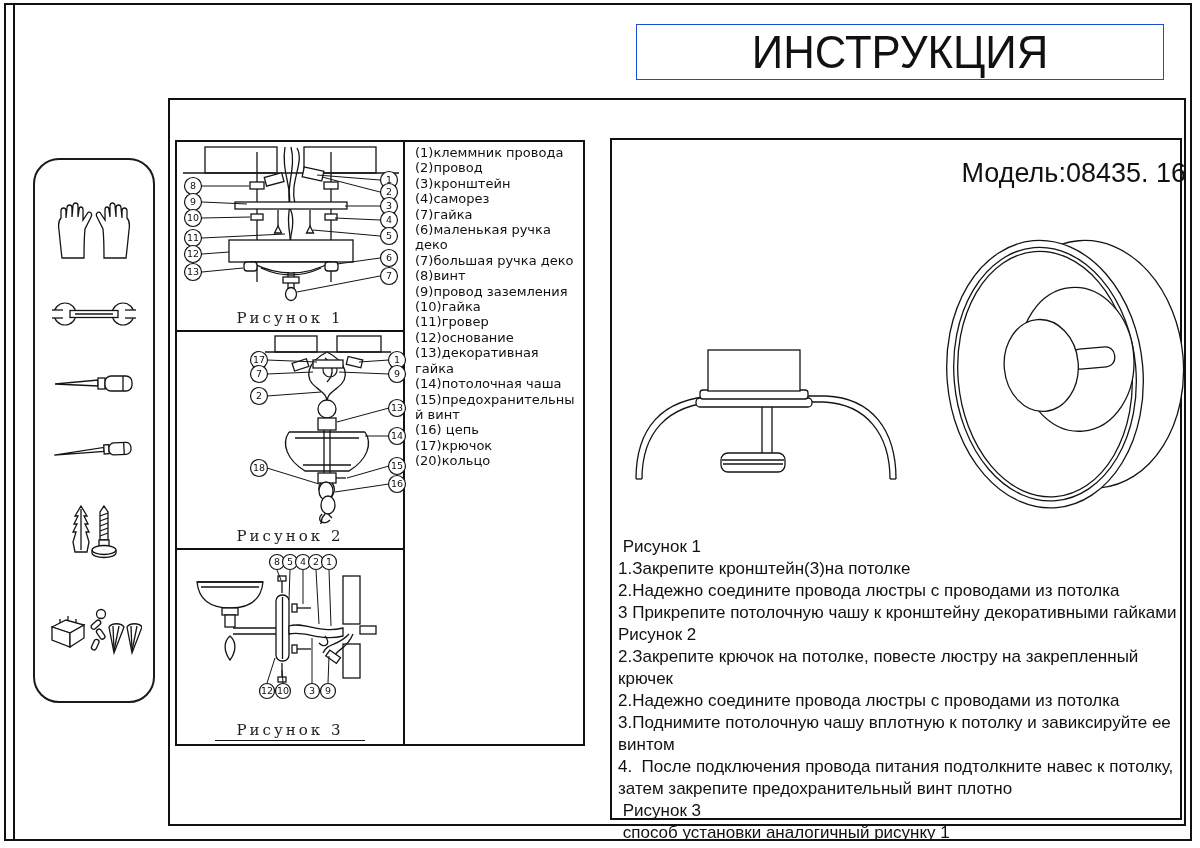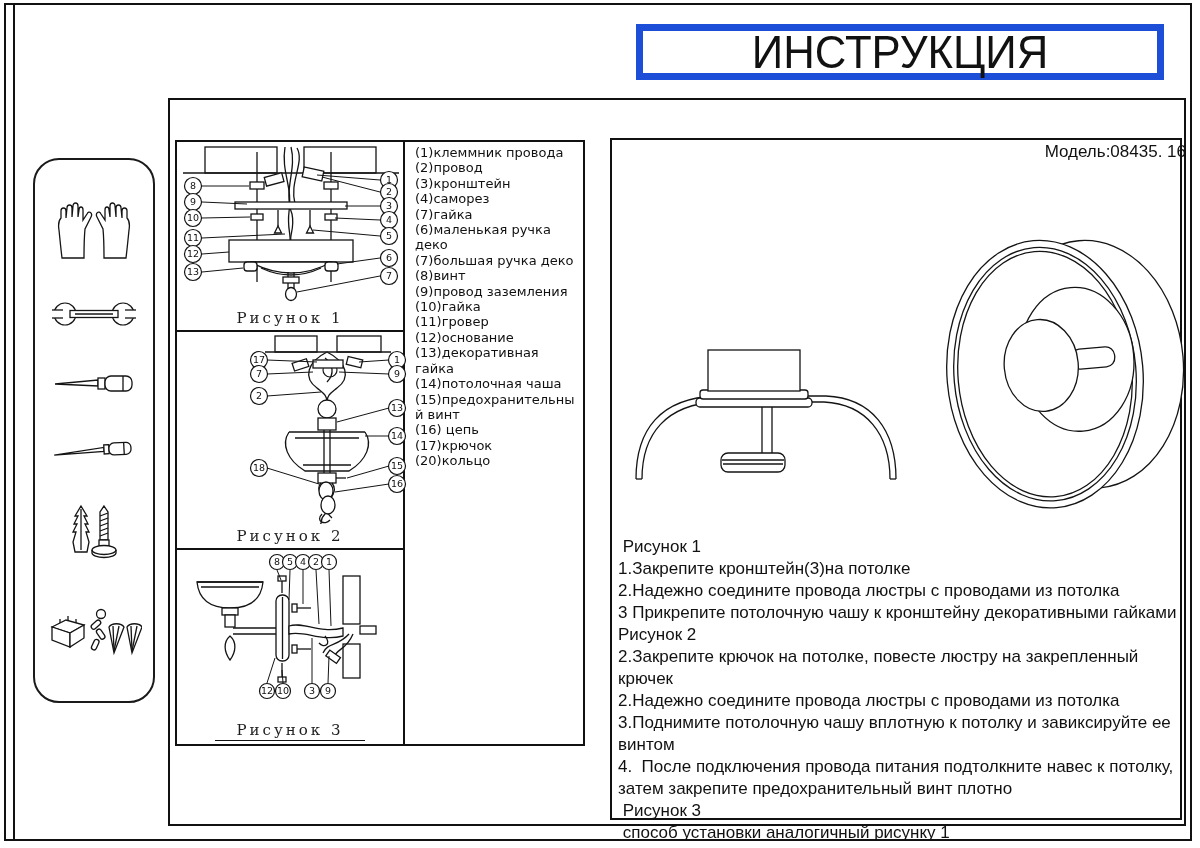--- a/index.html
+++ b/index.html
@@ -7,21 +7,21 @@
     width:1200px; height:848px; position:relative;
     background:#fff; color:#111;
     font-family:"Liberation Sans", sans-serif;
     overflow:hidden;
   }
   .page-border { position:absolute; left:4px; top:3px; width:1188px; height:838px; border:2.5px solid #111; box-sizing:border-box; }
   .left-inner-line { position:absolute; left:13px; top:4px; width:1.5px; height:836px; background:#111; }
 
   .title-box {
     position:absolute; left:636px; top:24px; width:528px; height:56px;
-    border:7px solid #1d4ed8; box-sizing:border-box;
+    border:1px solid #1d4ed8; box-sizing:border-box;
     display:flex; align-items:center; justify-content:center;
   }
   .title-box span { font-size:46px; letter-spacing:0; transform:scaleX(.95); white-space:nowrap; }
 
   .main-box { position:absolute; left:168px; top:98px; width:1018px; height:728px; border:2px solid #111; box-sizing:border-box; }
 
   
   .sidebar { position:absolute; left:33px; top:158px; width:122px; height:545px; border:2px solid #1a1a1a; border-radius:26px; box-sizing:border-box; background:#fff; }
   .tool { position:absolute; left:50%; transform:translate(-50%,-50%); }
 
@@ -40,21 +40,21 @@
 
   .parts-col {
     position:absolute; left:230px; top:0; right:0; bottom:0;
     padding:3px 2px 0 8px; box-sizing:border-box;
     font-family:"DejaVu Sans", sans-serif; font-size:13px; line-height:15.4px;
   }
   .part-item { overflow-wrap:break-word; word-break:break-word; }
 
   
   .right-panel { position:absolute; left:440px; top:38px; width:572px; height:682px; border:2px solid #111; box-sizing:border-box; }
-  .model-label { position:absolute; top:2px; right:-6px; font-size:17px; white-space:nowrap; }
+  .model-label { position:absolute; top:18px; right:-6px; font-size:27px; white-space:nowrap; }
   .lamp-side { position:absolute; left:14px; top:192px; }
   .lamp-round { position:absolute; left:330px; top:92px; }
   .instructions { position:absolute; left:6px; top:396px; width:562px; font-size:17px; line-height:22px; }
   .instr-line { white-space:pre-wrap; }
 
   
   svg { display:block; }
   .ln { stroke:#141414; fill:none; stroke-width:1.3; }
   .shape { stroke:#141414; fill:#fff; stroke-width:1.3; }
   .co-circle { stroke:#141414; fill:#fff; stroke-width:1.2; }

